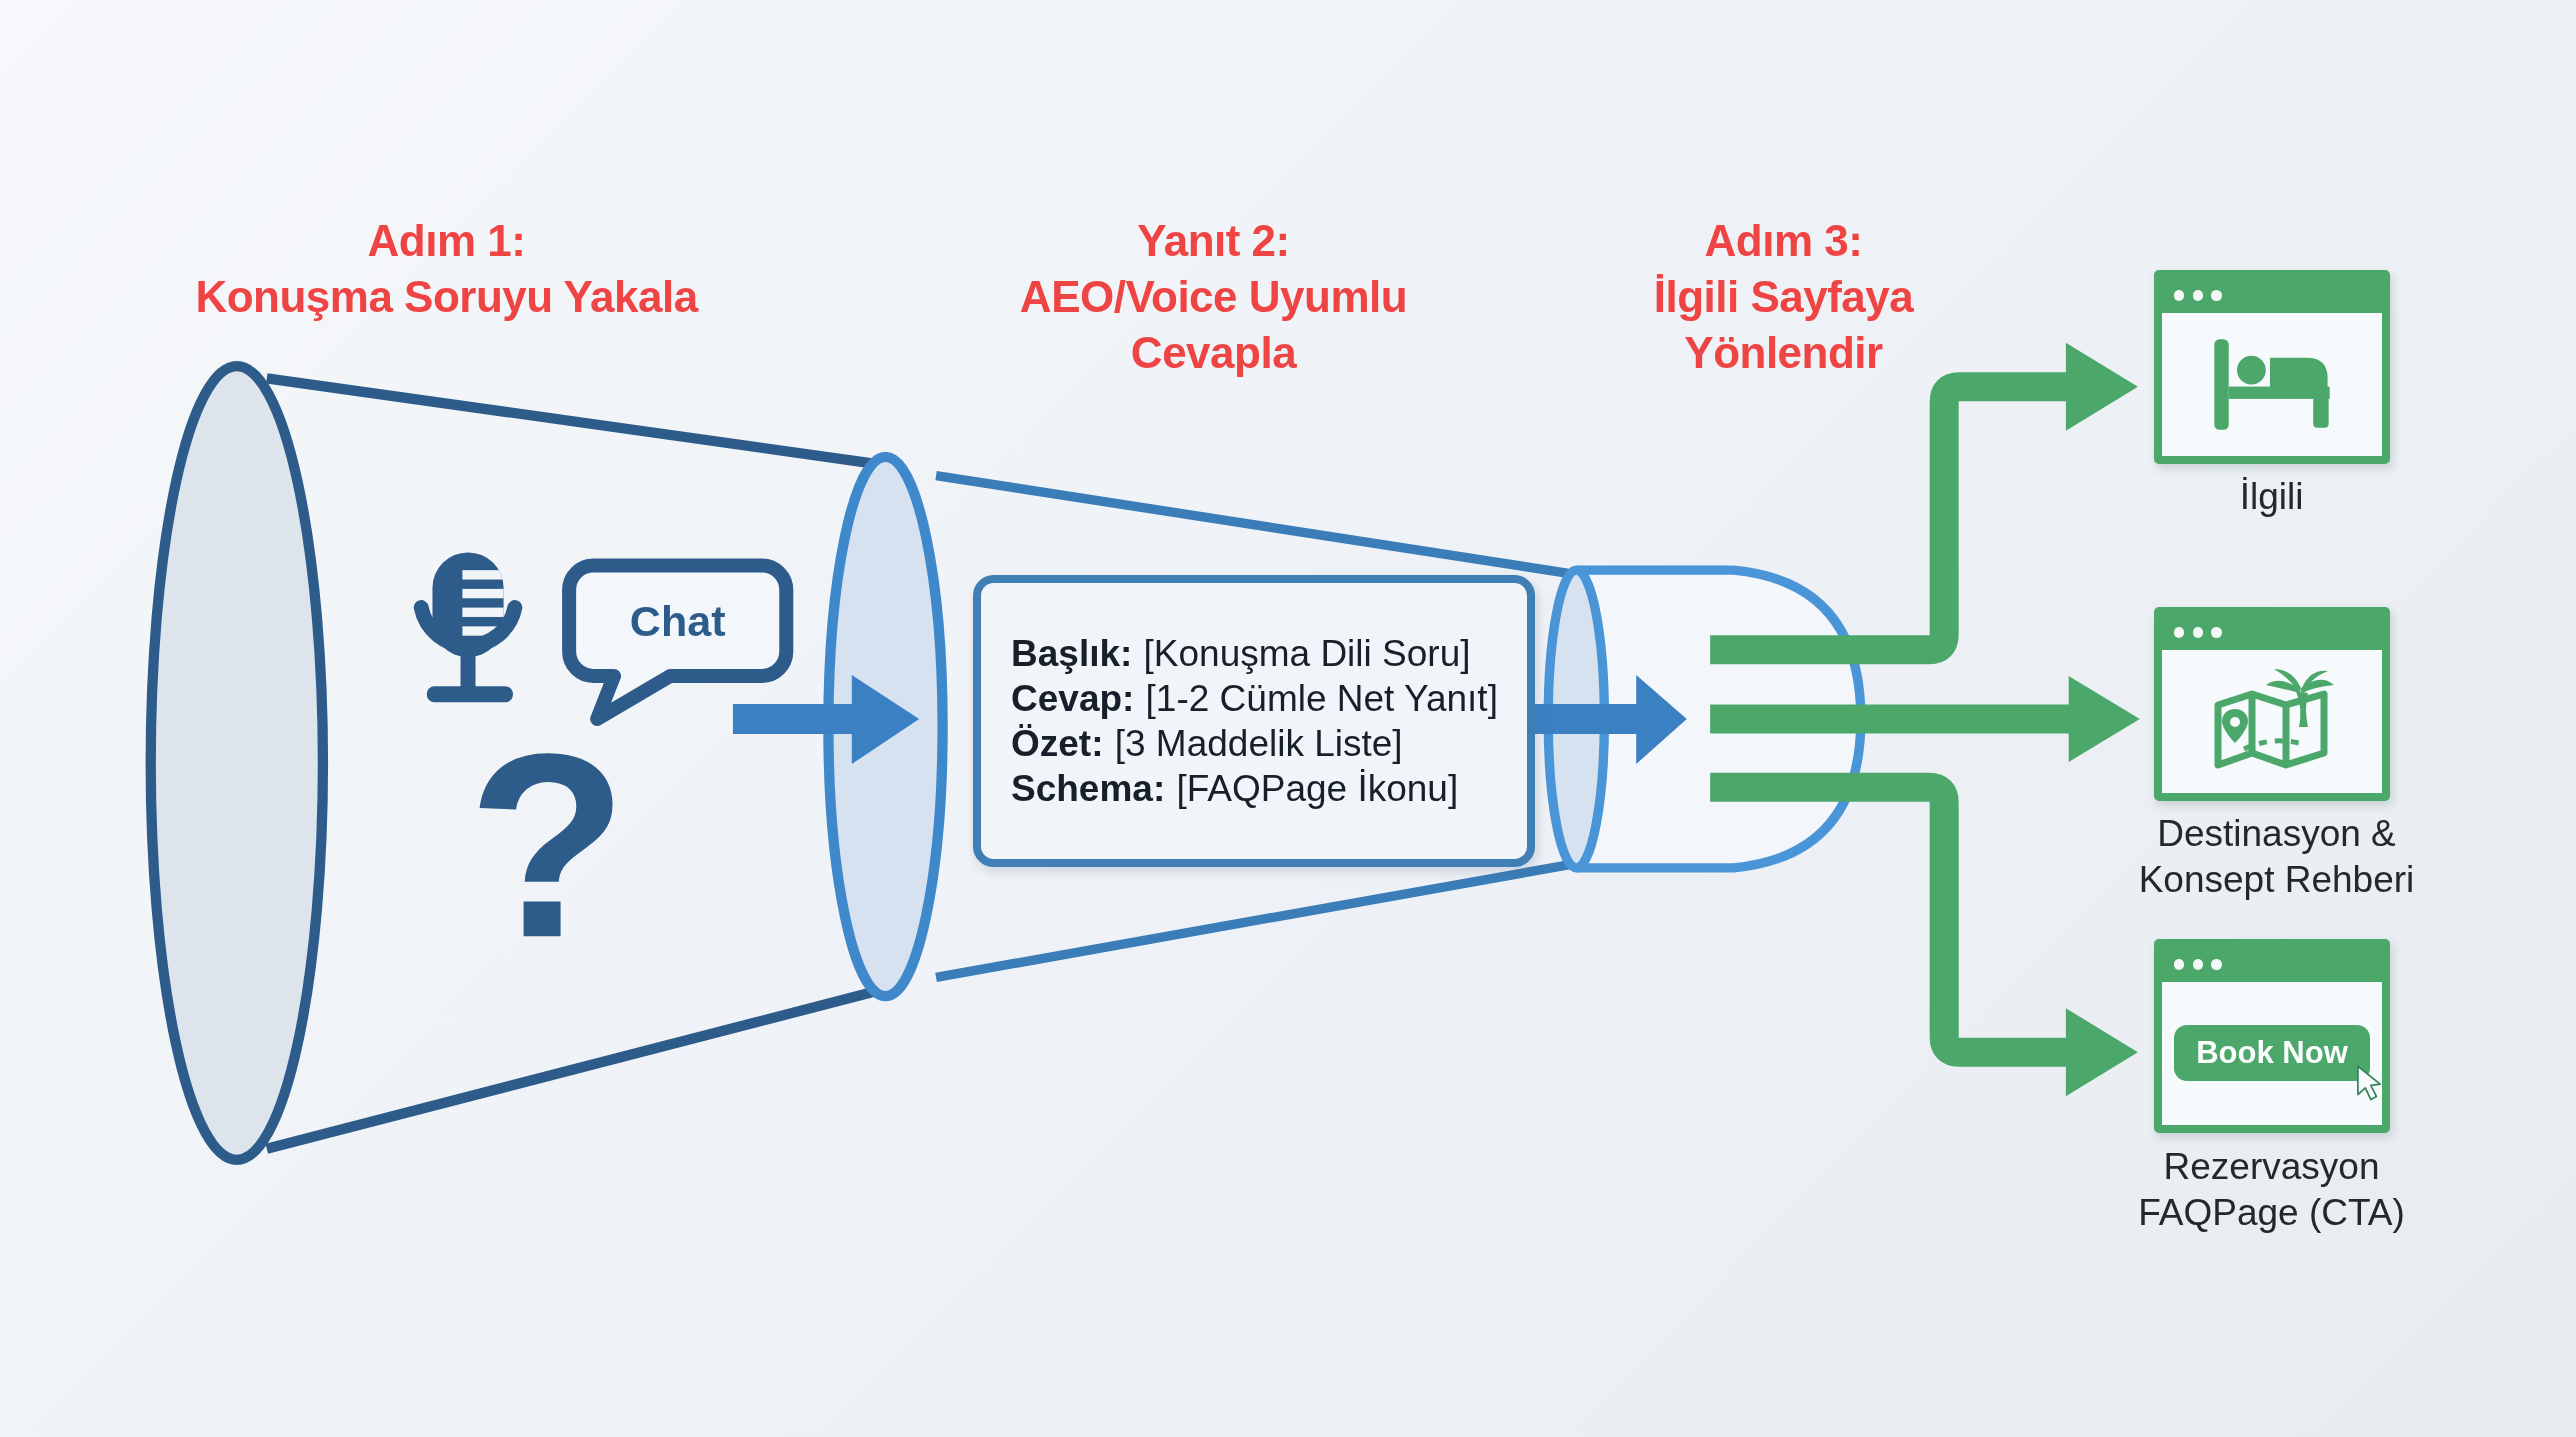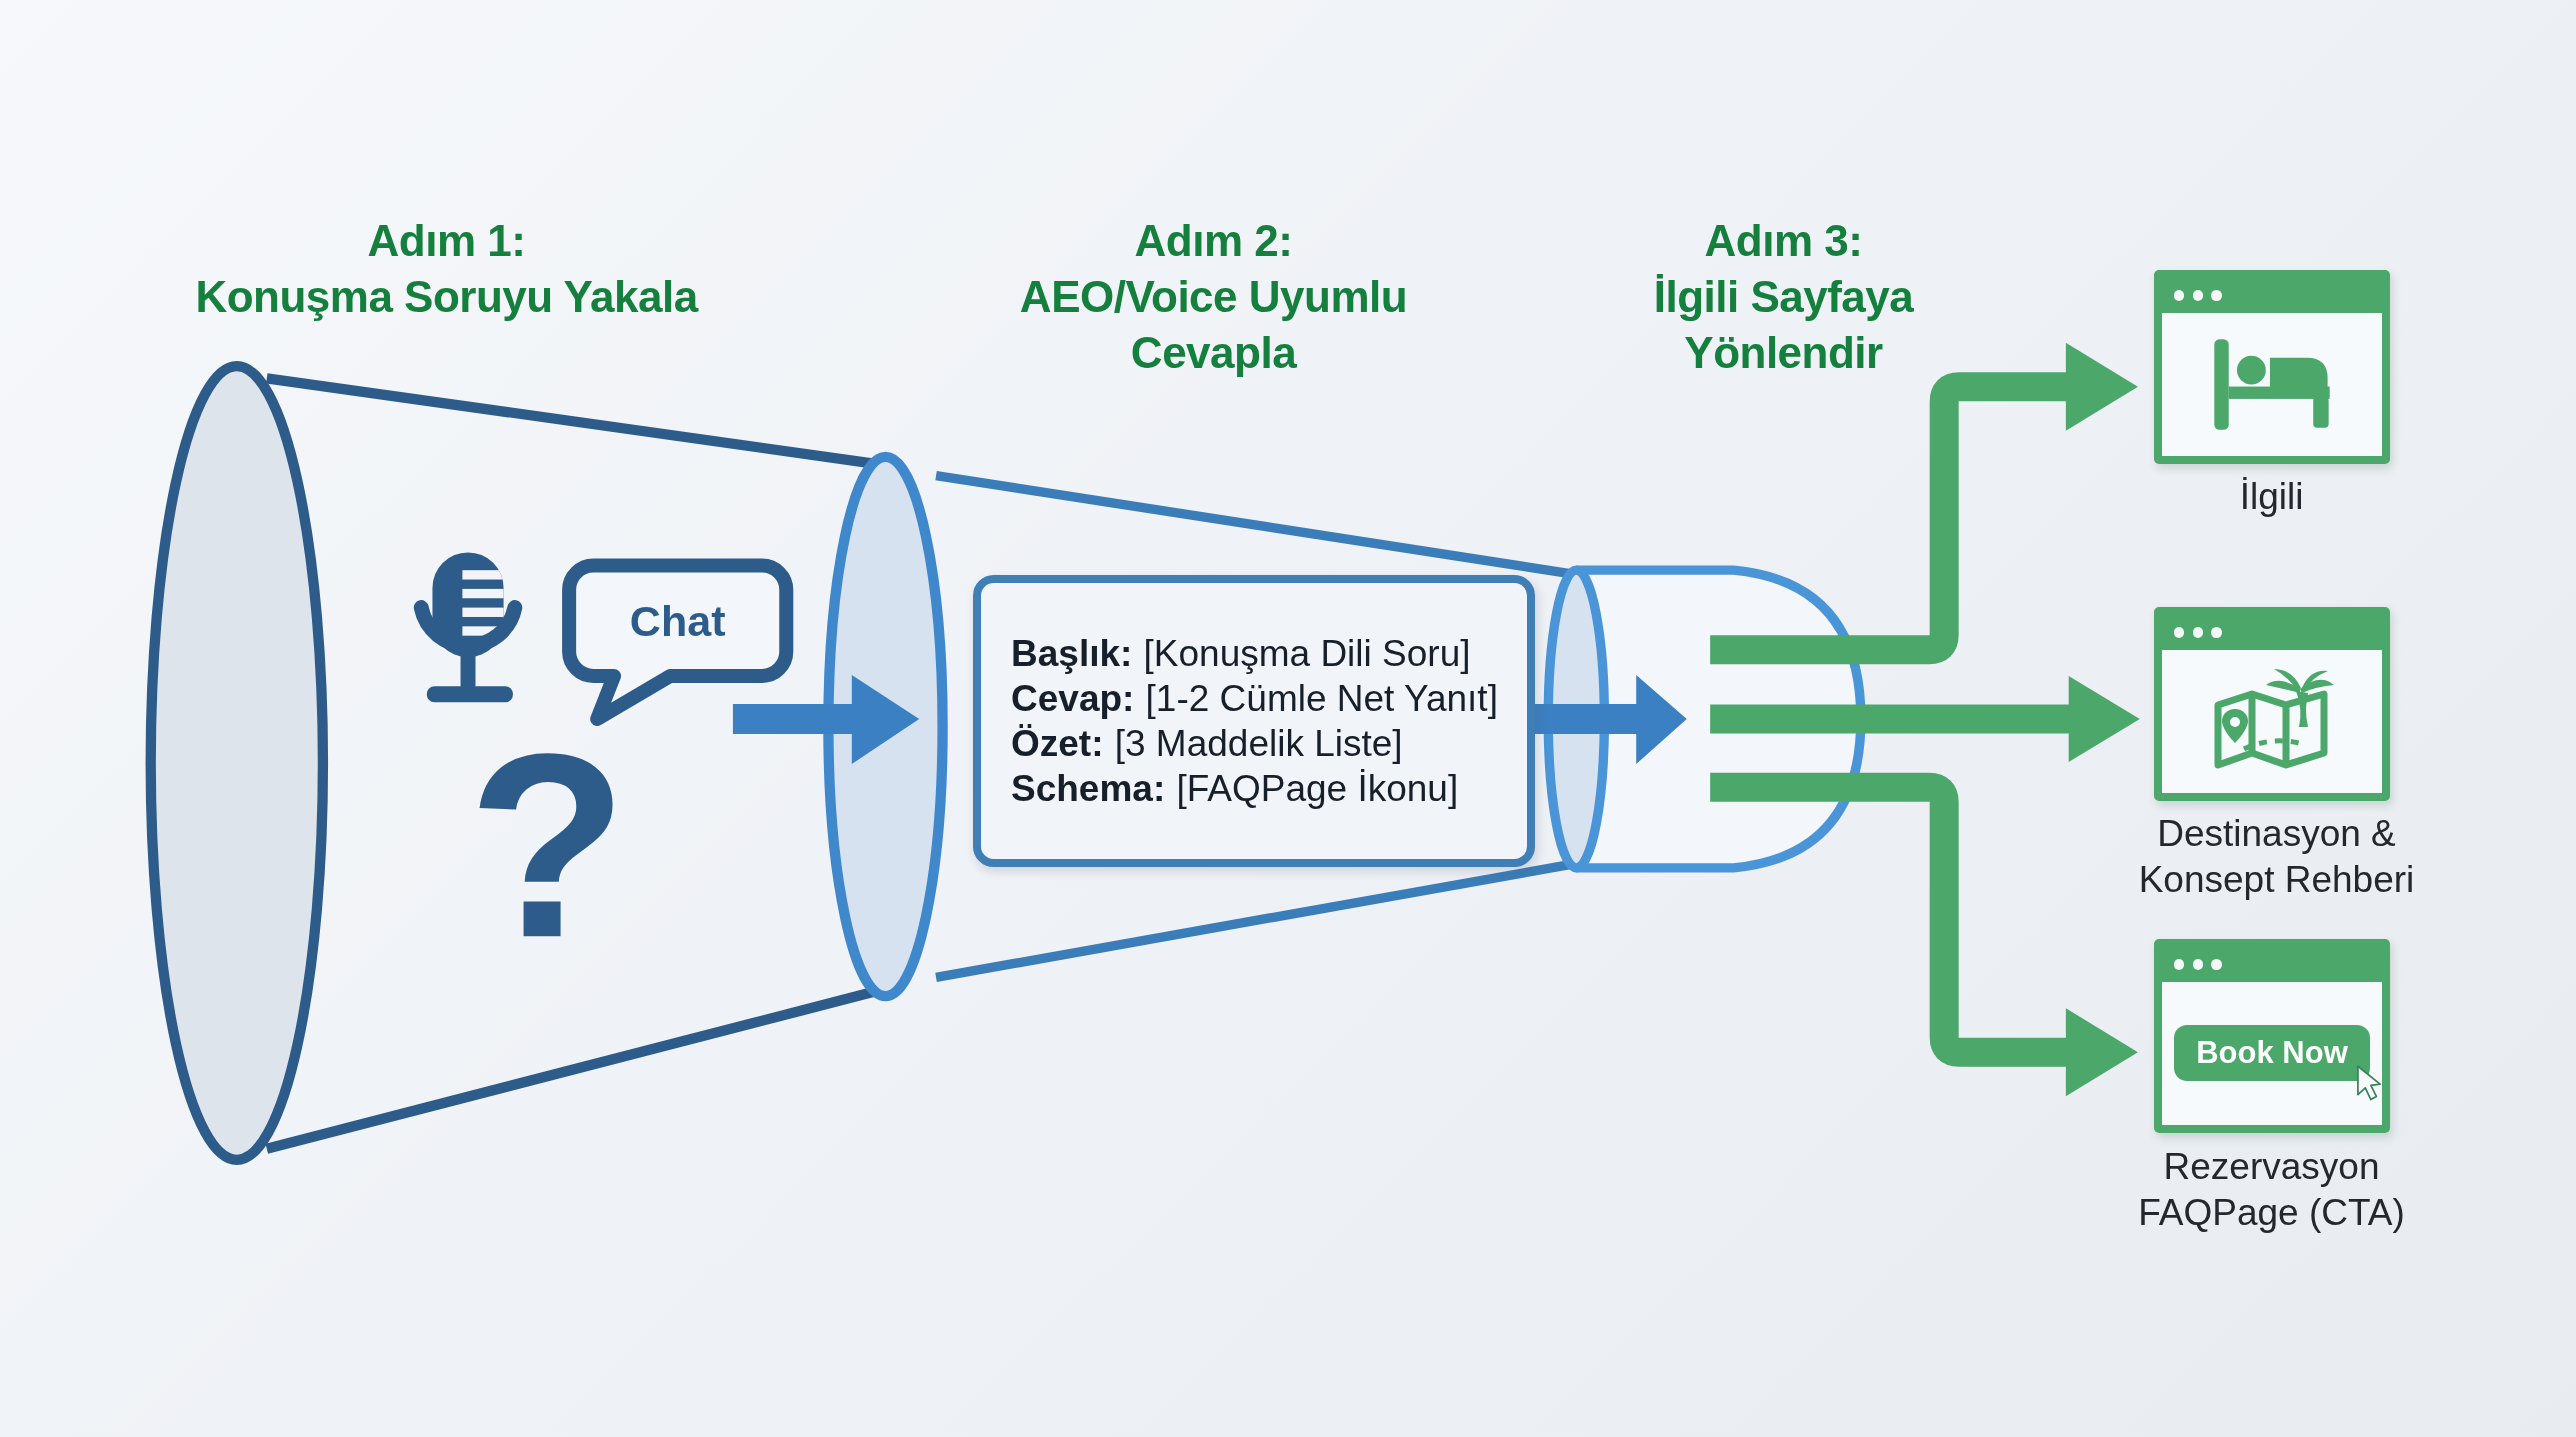--- a/index.html
+++ b/index.html
@@ -6,21 +6,21 @@
   body{
     width:2576px;height:1438px;overflow:hidden;
     font-family:"Liberation Sans", sans-serif;
     background:linear-gradient(135deg,#f6f8fb 0%,#eff2f6 45%,#e8ecf1 100%);
   }
   .stage{position:relative;width:2576px;height:1438px;}
   .layer{position:absolute;left:0;top:0;width:2576px;height:1438px;}
 
   .step-title{
     position:absolute;width:711px;text-align:center;
-    font-weight:bold;font-size:44px;line-height:56px;color:#15803d;
+    font-weight:bold;font-size:44px;line-height:56px;color:#ef4444;
     letter-spacing:-0.5px;
   }
 
   .answer-card{
     position:absolute;left:973px;top:575px;width:562px;height:292px;
     box-sizing:border-box;border:8.4px solid #3f7fb5;border-radius:20.6px;
     background:#f1f5f9;box-shadow:2.8px 4.7px 9.4px rgba(70,90,120,0.18);
     display:flex;flex-direction:column;justify-content:center;
     padding:7.5px 9.4px 7.5px 30px;gap:2px;
   }
@@ -112,21 +112,21 @@
     </g>
 
     <text x="585" y="1000" text-anchor="middle" font-size="280" font-weight="bold" fill="#2e5c8a">?</text>
   </svg>
 
   <div class="step-title" style="left:91px;top:213px;">
     <div>Adım 1:</div>
     <div>Konuşma Soruyu Yakala</div>
   </div>
   <div class="step-title" style="left:858px;top:213px;">
-    <div>Adım 2:</div>
+    <div>Yanıt 2:</div>
     <div>AEO/Voice Uyumlu</div>
     <div>Cevapla</div>
   </div>
   <div class="step-title" style="left:1428px;top:213px;">
     <div>Adım 3:</div>
     <div>İlgili Sayfaya</div>
     <div>Yönlendir</div>
   </div>
 
   <div class="answer-card">

